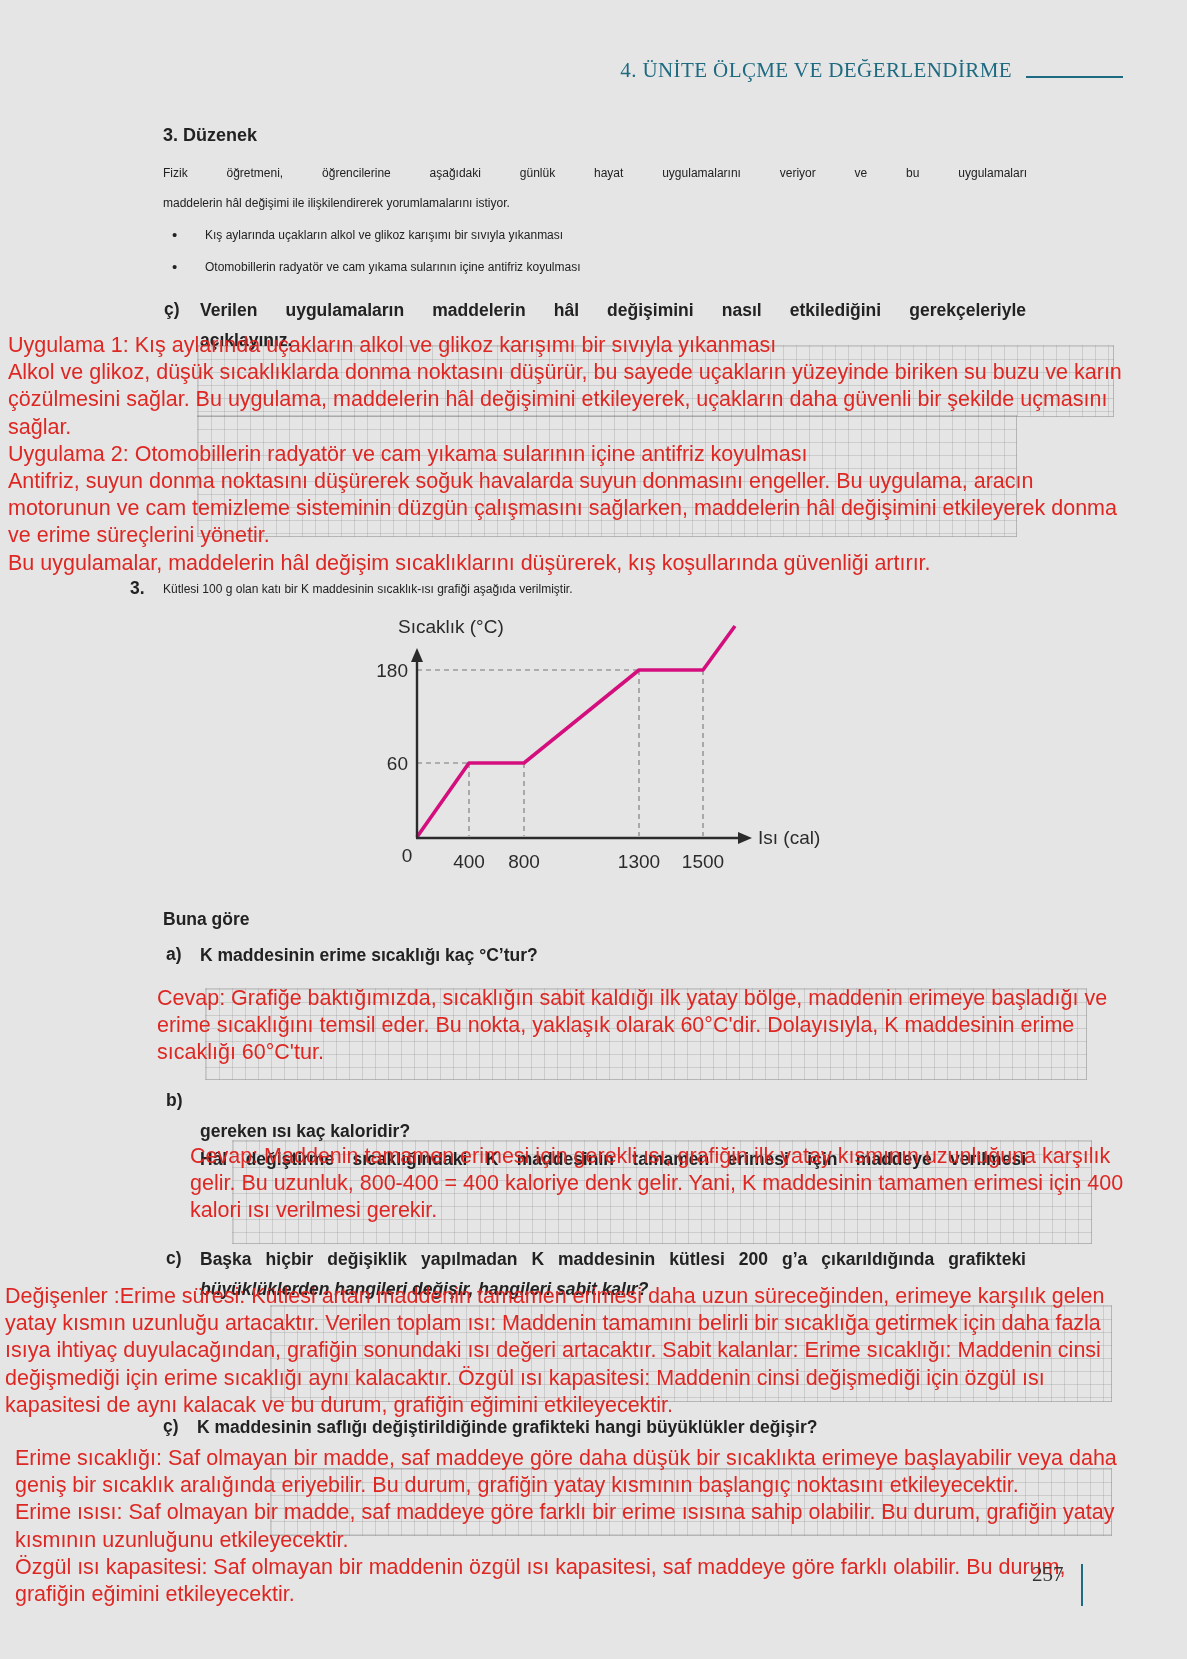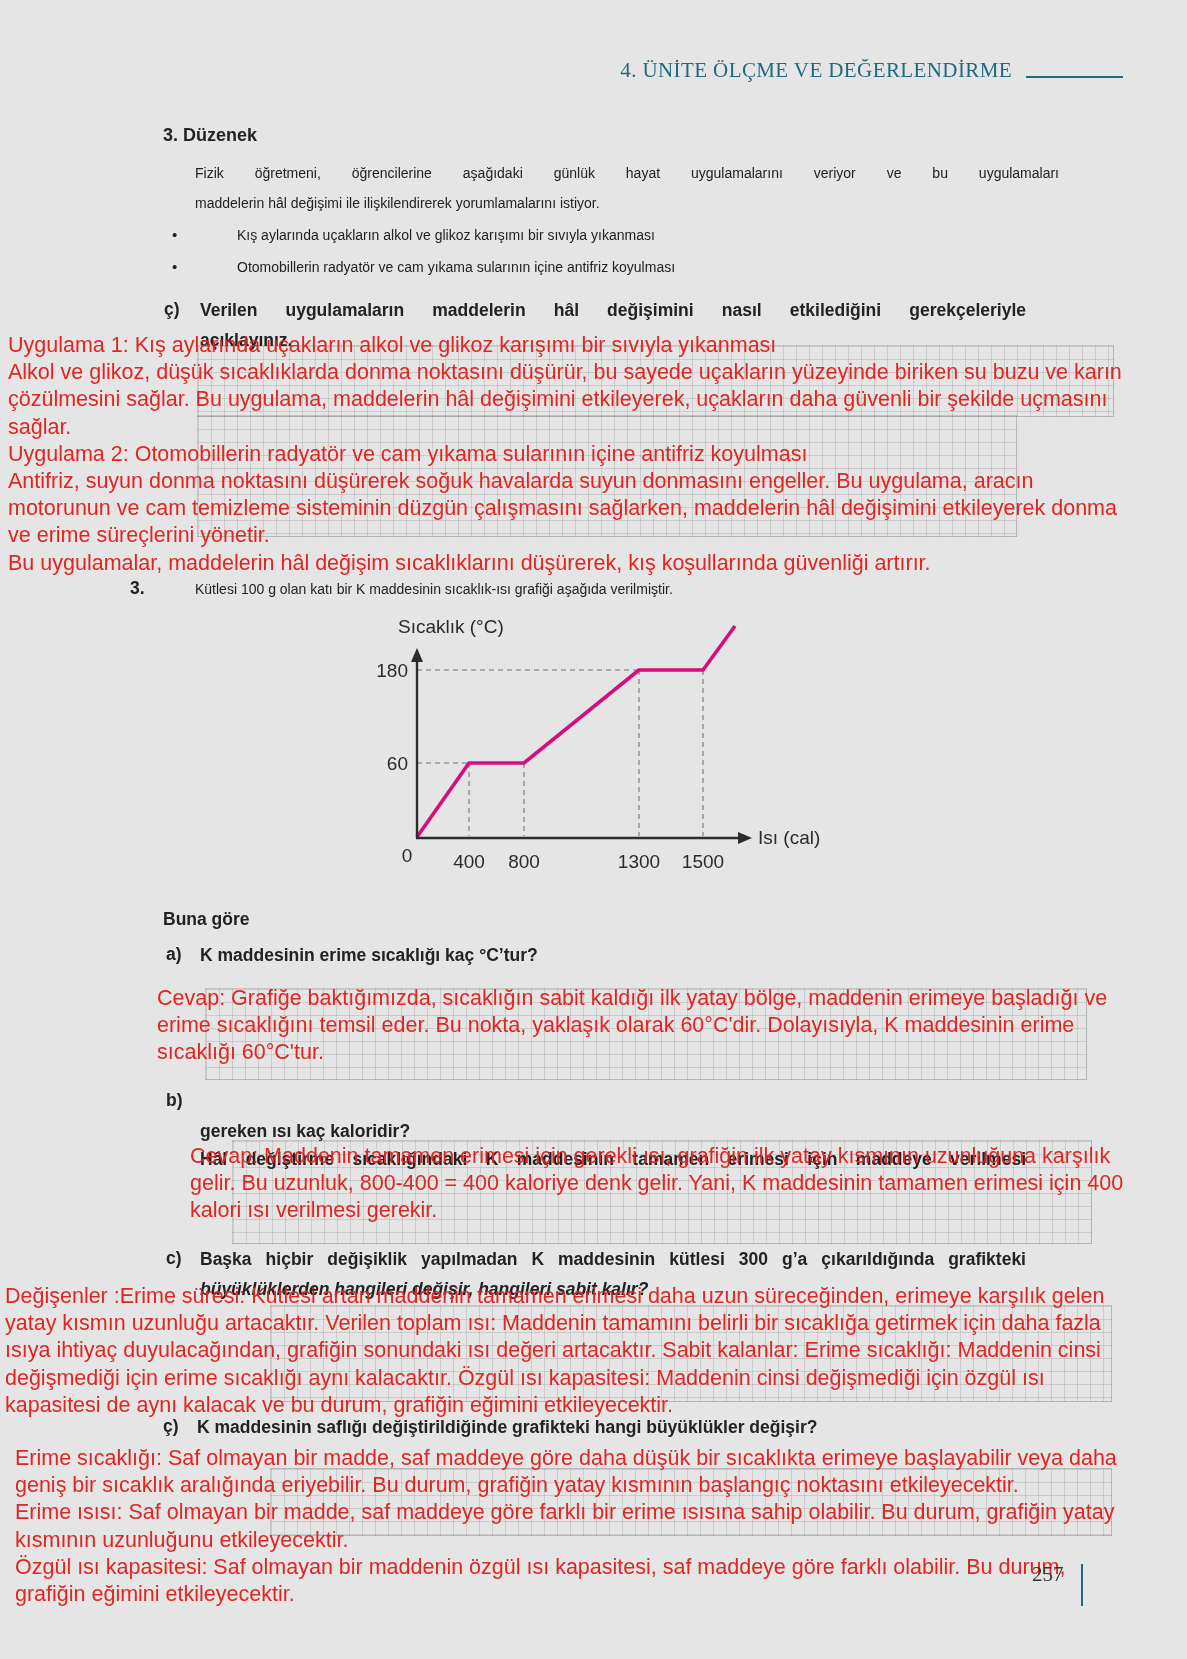--- a/index.html
+++ b/index.html
@@ -5,21 +5,21 @@
   html,body{margin:0;padding:0;background:#ffffff;}
   #page{position:relative;width:1187px;height:1659px;background:#e5e5e5;overflow:hidden;
         font-family:"Liberation Sans",sans-serif;color:#222;}
   .abs{position:absolute;}
   
   .hdr{font-family:"Liberation Serif",serif;font-size:21px;letter-spacing:.4px;color:#1e6a80;
        text-align:right;white-space:nowrap;}
   .hdr-rule{background:#1e6a80;height:2px;}
   
   .b-bold{font-weight:bold;font-size:17.5px;line-height:22px;color:#222;white-space:nowrap;}
-  .b-reg{font-size:14px;line-height:22px;color:#222;white-space:nowrap;margin-left:32px;}
+  .b-reg{font-size:12px;line-height:22px;color:#222;white-space:nowrap;}
   .jline{white-space:normal;text-align:justify;text-align-last:justify;}
   .qlabel{font-weight:bold;font-size:17.5px;color:#222;}
   
   .red{color:#de2723;font-size:21.5px;line-height:27.2px;white-space:pre;}
   
   .grid{background-image:
       repeating-linear-gradient(to right, rgba(145,145,145,.30) 0 1px, transparent 1px 13px),
       repeating-linear-gradient(to bottom, rgba(145,145,145,.30) 0 1px, transparent 1px 13px);
       border:1px solid rgba(140,140,140,.35);}
   .bullet-dot{font-size:15px;color:#222;}
@@ -109,21 +109,21 @@
 sıcaklığı 60°C'tur.</div>
 
   <div class="abs qlabel" style="left:166px;top:1090px;">b)</div>
   <div class="abs b-bold jline" style="left:200px;top:1148px;width:826px;">Hâl değiştirme sıcaklığındaki K maddesinin tamamen erimesi için maddeye verilmesi</div>
   <div class="abs b-bold" style="left:200px;top:1120px;">gereken ısı kaç kaloridir?</div>
   <div class="abs red" style="left:190px;top:1143px;">Cevap: Maddenin tamamen erimesi için gerekli ısı, grafiğin ilk yatay kısmının uzunluğuna karşılık
 gelir. Bu uzunluk, 800-400 = 400 kaloriye denk gelir. Yani, K maddesinin tamamen erimesi için 400
 kalori ısı verilmesi gerekir.</div>
 
   <div class="abs qlabel" style="left:166px;top:1248px;">c)</div>
-  <div class="abs b-bold jline" style="left:200px;top:1248px;width:826px;">Başka hiçbir değişiklik yapılmadan K maddesinin kütlesi 300 g’a çıkarıldığında grafikteki</div>
+  <div class="abs b-bold jline" style="left:200px;top:1248px;width:826px;">Başka hiçbir değişiklik yapılmadan K maddesinin kütlesi 200 g’a çıkarıldığında grafikteki</div>
   <div class="abs b-bold" style="left:200px;top:1278px;font-style:italic;">büyüklüklerden hangileri değişir, hangileri sabit kalır?</div>
   <div class="abs red" style="left:5px;top:1283px;">Değişenler :Erime süresi: Kütlesi artan maddenin tamamen erimesi daha uzun süreceğinden, erimeye karşılık gelen
 yatay kısmın uzunluğu artacaktır. Verilen toplam ısı: Maddenin tamamını belirli bir sıcaklığa getirmek için daha fazla
 ısıya ihtiyaç duyulacağından, grafiğin sonundaki ısı değeri artacaktır. Sabit kalanlar: Erime sıcaklığı: Maddenin cinsi
 değişmediği için erime sıcaklığı aynı kalacaktır. Özgül ısı kapasitesi: Maddenin cinsi değişmediği için özgül ısı
 kapasitesi de aynı kalacak ve bu durum, grafiğin eğimini etkileyecektir.</div>
 
   <div class="abs qlabel" style="left:163px;top:1416px;">ç)</div>
   <div class="abs b-bold" style="left:197px;top:1416px;">K maddesinin saflığı değiştirildiğinde grafikteki hangi büyüklükler değişir?</div>
   <div class="abs red" style="left:15px;top:1445px;">Erime sıcaklığı: Saf olmayan bir madde, saf maddeye göre daha düşük bir sıcaklıkta erimeye başlayabilir veya daha

